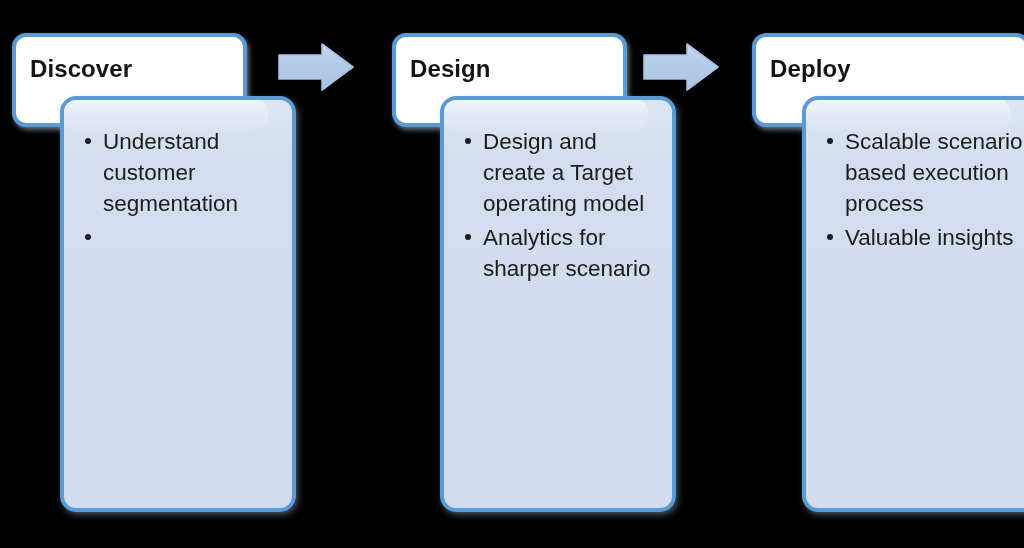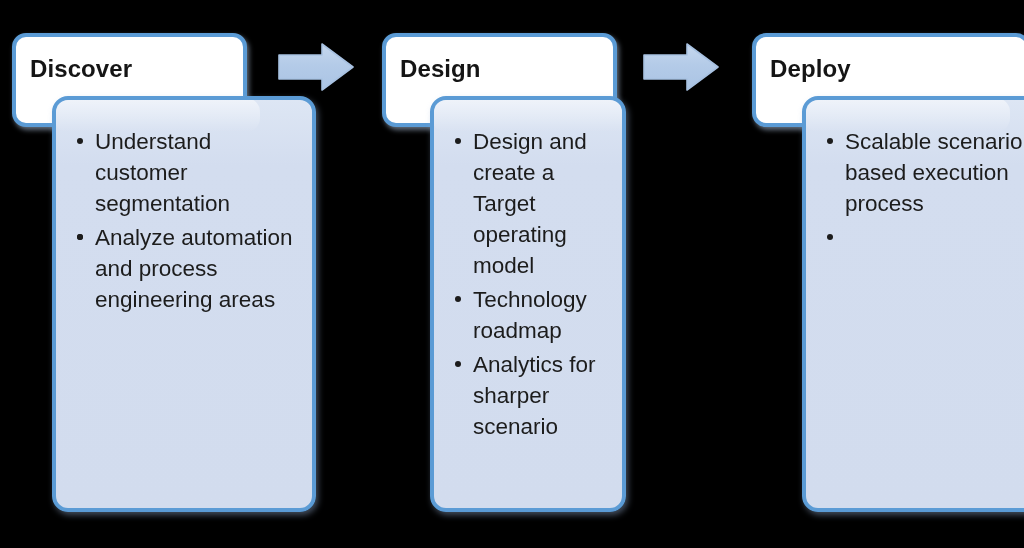--- a/index.html
+++ b/index.html
@@ -27,21 +27,21 @@
   }
 
   
   .phase {
     position: absolute;
     top: 0;
     height: 548px;
     width: 340px;
   }
   .phase.p1 { left: 0px; }
-  .phase.p2 { left: 370px; }
+  .phase.p2 { left: 380px; }
   .phase.p3 { left: 738px; }
 
   
   .header-card {
     position: absolute;
     left: 2px;
     top: 33px;
     width: 235px;
     height: 94px;
     background: #ffffff;
@@ -60,23 +60,23 @@
     font-size: 24px;
     font-weight: bold;
     color: #151515;
     letter-spacing: 0.1px;
     white-space: nowrap;
   }
 
   
   .body-card {
     position: absolute;
-    left: 42px;
+    left: 50px;
     top: 96px;
-    width: 264px;
+    width: 236px;
     height: 416px;
     border: 4px solid #5b9bd5;
     border-radius: 16px;
     box-sizing: border-box;
     background: linear-gradient(to bottom, #dde6f4 0%, #d3ddef 16%, #d2dcee 100%);
     box-shadow: 2px 3px 6px rgba(150,175,210,0.45);
     z-index: 3;
     overflow: hidden;
   }
   
@@ -84,21 +84,21 @@
     content: "";
     position: absolute;
     left: -2px;
     top: -2px;
     width: 206px;
     height: 34px;
     border-radius: 14px;
     background: linear-gradient(to bottom, rgba(255,255,255,0.55), rgba(255,255,255,0.0));
     pointer-events: none;
   }
-  .phase.p2 .body-card { left: 50px; width: 196px; }
+  .phase.p2 .body-card { left: 50px; width: 236px; }
   .phase.p3 .body-card { left: 54px; width: 268px; }
 
   .bullet-list {
     position: relative;
     margin: 0;
     padding: 26px 10px 0 20px;
     list-style: none;
     z-index: 1;
   }
   .bullet-item {
@@ -142,24 +142,20 @@
       <div class="header-title">Discover</div>
     </div>
     <div class="body-card">
       <ul class="bullet-list">
         <li class="bullet-item">
           <span class="dot"></span>
           <span>Understand customer segmentation</span>
         </li>
         <li class="bullet-item">
           <span class="dot"></span>
-        </li>
-        <li class="bullet-item">
-          <span class="dot"></span>
-          <span>Analyze automation and process engineering areas</span>
         </li>
       </ul>
     </div>
   </div>
 
   <div class="arrow a1">
     <svg viewBox="0 0 76 50" xmlns="http://www.w3.org/2000/svg">
       <defs>
         <linearGradient id="agrad1" x1="0" y1="0" x2="0" y2="1">
           <stop offset="0%" stop-color="#c6d8ee"></stop>
@@ -176,24 +172,20 @@
       <div class="header-title">Design</div>
     </div>
     <div class="body-card">
       <ul class="bullet-list">
         <li class="bullet-item">
           <span class="dot"></span>
           <span>Design and create a Target operating model</span>
         </li>
         <li class="bullet-item">
           <span class="dot"></span>
-          <span>Technology roadmap</span>
-        </li>
-        <li class="bullet-item">
-          <span class="dot"></span>
           <span>Analytics for sharper scenario</span>
         </li>
       </ul>
     </div>
   </div>
 
   <div class="arrow a2">
     <svg viewBox="0 0 76 50" xmlns="http://www.w3.org/2000/svg">
       <defs>
         <linearGradient id="agrad2" x1="0" y1="0" x2="0" y2="1">
@@ -211,18 +203,19 @@
       <div class="header-title">Deploy</div>
     </div>
     <div class="body-card">
       <ul class="bullet-list">
         <li class="bullet-item">
           <span class="dot"></span>
           <span>Scalable scenario based execution process</span>
         </li>
         <li class="bullet-item">
           <span class="dot"></span>
+          <span>Valuable insights</span>
         </li>
       </ul>
     </div>
   </div>
 
 </div>
 
 </body></html>

